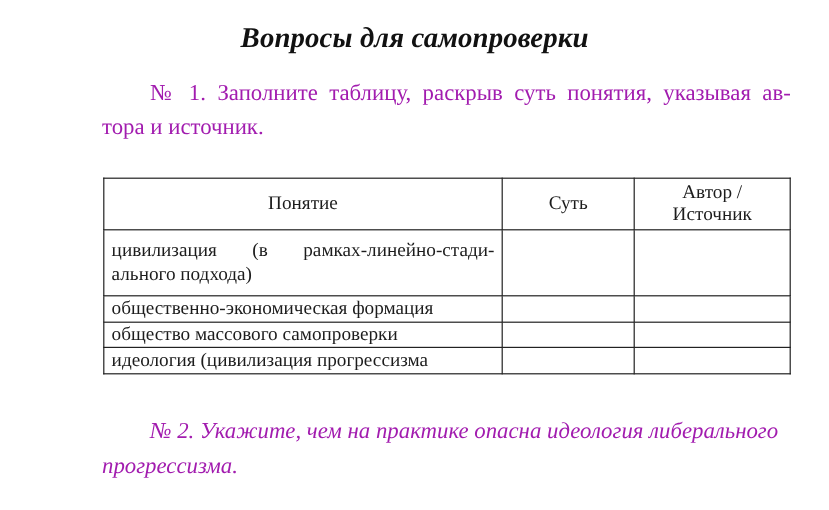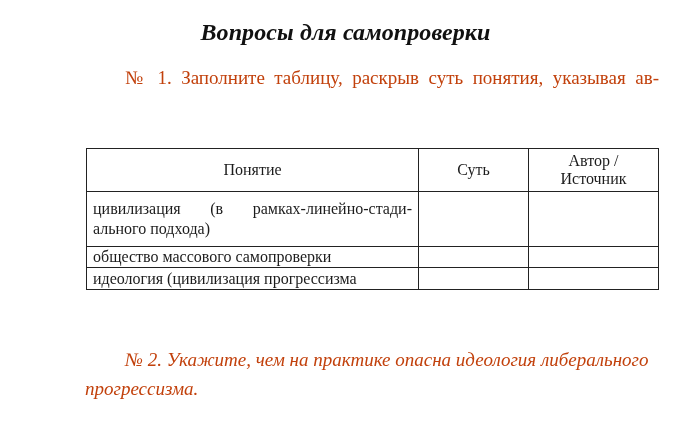--- a/index.html
+++ b/index.html
@@ -27,21 +27,21 @@
       color: #111;
       letter-spacing: 0.1px;
     }
     .para {
       position: absolute;
       left: 85px;
       width: 574px;
       font-size: 19px;
       line-height: 29px;
       text-align: justify;
-      color: #c2410c;
+      color: #a21caf;
     }
     .para .line {
       display: block;
       white-space: nowrap;
     }
     .para .line.first {
       padding-left: 40px;
       text-align-last: justify;
     }
     .para .line.first.nojust {
@@ -85,20 +85,21 @@
     .cell-line { display: block; white-space: nowrap; }
     .justline { display: block; text-align: justify; text-align-last: justify; }
   </style>
 </head>
 <body>
 
 <div class="title">Вопросы для самопроверки</div>
 
 <div class="para" id="q1">
   <span class="line first">№ 1. Заполните таблицу, раскрыв суть понятия, указывая ав-</span>
+  <span class="line">тора и источник.</span>
 </div>
 
 <table class="grid">
   <colgroup>
     <col class="c1">
     <col class="c2">
     <col class="c3">
   </colgroup>
   <tbody>
       <tr class="hdr">
@@ -110,20 +111,25 @@
     </th>
   </tr>
   <tr class="r2">
     <td class="concept">
       <span class="justline">цивилизация (в рамках-линейно-стади-</span>
       <span class="cell-line">ального подхода)</span>
     </td>
     <td></td>
     <td></td>
   </tr>
+  <tr class="r3">
+    <td class="concept">общественно-экономическая формация</td>
+    <td></td>
+    <td></td>
+  </tr>
   <tr class="r4">
     <td class="concept">общество массового самопроверки</td>
     <td></td>
     <td></td>
   </tr>
   <tr class="r5">
     <td class="concept">идеология (цивилизация прогрессизма</td>
     <td></td>
     <td></td>
   </tr>

